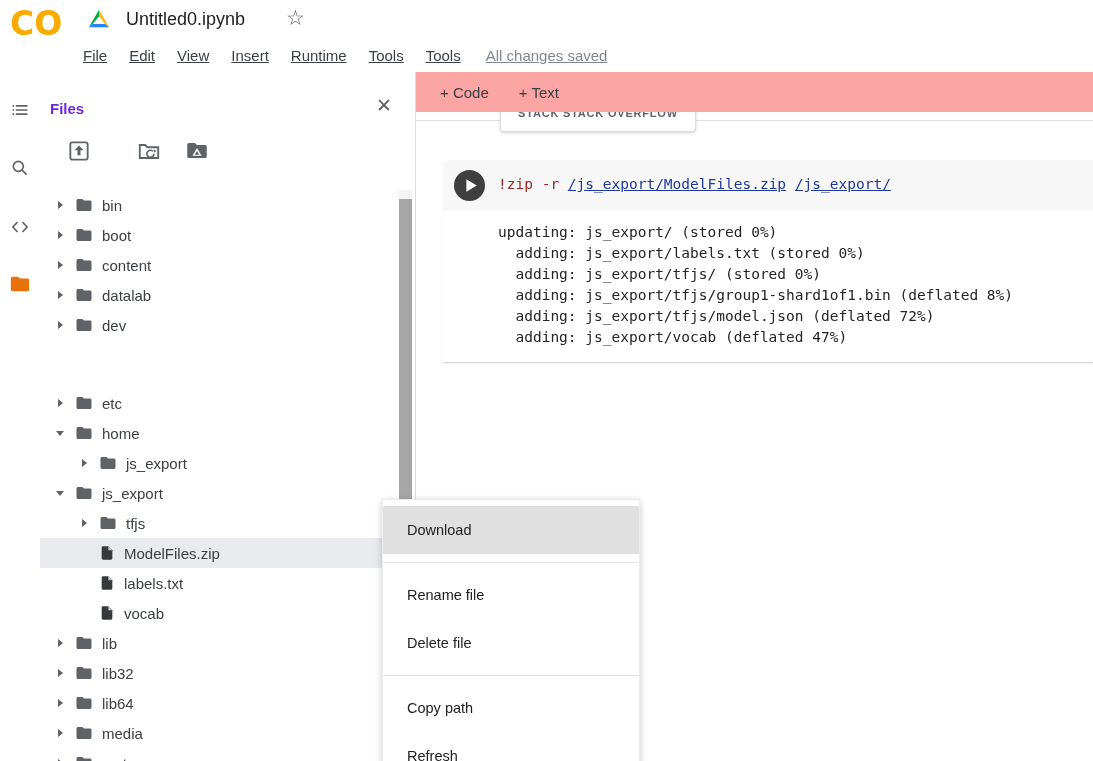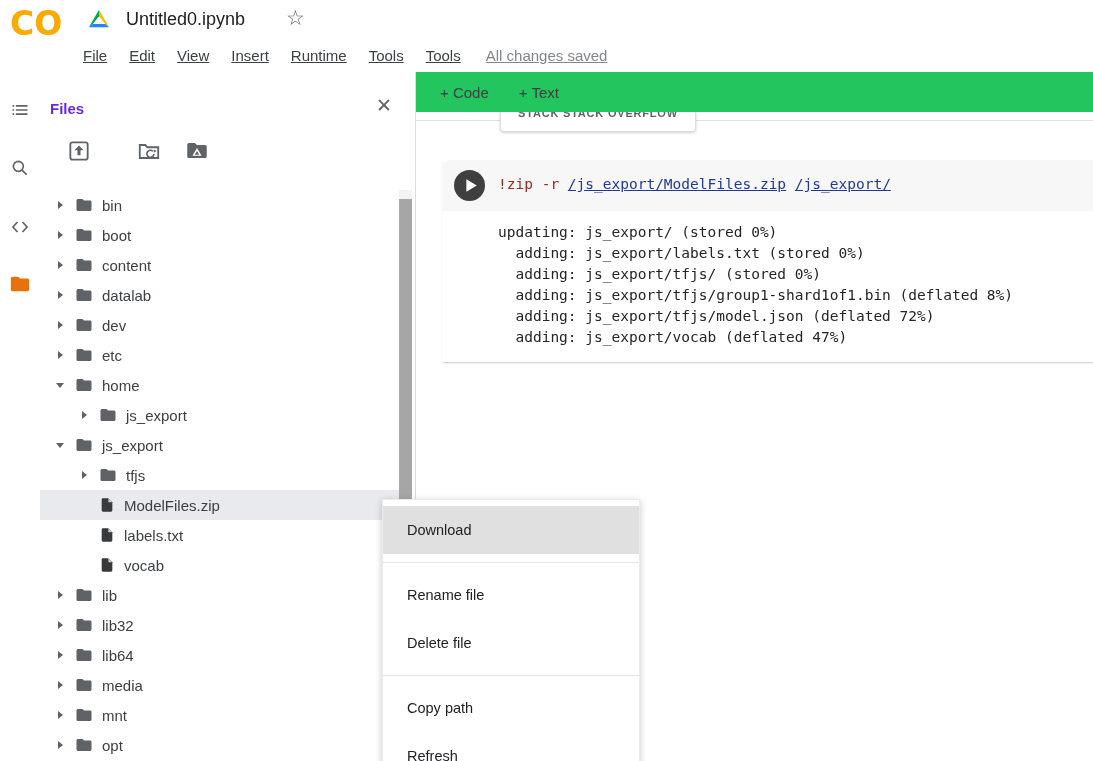--- a/index.html
+++ b/index.html
@@ -39,21 +39,21 @@
   .t-icon{display:inline-flex;flex:none;align-items:center;}
   .t-label{white-space:nowrap;}
 
   .scroll-track{position:absolute;left:359px;top:118px;width:13px;bottom:0;background:#f3f3f3;}
   .scroll-thumb{position:absolute;left:0;width:13px;top:9px;bottom:0;background:#a6a6a6;cursor:pointer;}
 
   .divider-v{position:absolute;left:415px;top:72px;width:1px;bottom:0;background:#dadce0;z-index:4;}
 
   
   .main{position:absolute;left:416px;top:72px;right:0;bottom:0;background:#fff;}
-  .cell-toolbar{position:absolute;top:0;left:0;right:0;height:40px;background:#22c55e;z-index:3;
+  .cell-toolbar{position:absolute;top:0;left:0;right:0;height:40px;background:#fca5a5;z-index:3;
                 display:flex;align-items:center;padding-left:24px;gap:30px;}
   .tb-btn{font-size:15px;color:#3c4043;cursor:pointer;}
   .toolbar-border{position:absolute;top:48px;left:0;right:0;height:1px;background:#e0e0e0;z-index:1;}
   .so-button{position:absolute;left:84px;top:18px;width:194px;height:40px;background:#fff;
              border:1px solid #dadce0;border-radius:4px;box-shadow:0 1px 3px rgba(0,0,0,.18);z-index:2;cursor:pointer;}
   .so-button span{position:absolute;top:16px;left:0;right:0;text-align:center;font-size:11px;
                   letter-spacing:.8px;color:#5f6368;font-weight:bold;}
 
   .code-cell{position:absolute;left:27px;top:88px;right:0;border-bottom:1px solid #d6d6d6;
              box-shadow:0 1px 2px rgba(0,0,0,.07);}
@@ -202,21 +202,21 @@
           <span class="arrow">
             <i class="tri-r"></i>
           </span>
           <span class="t-icon">
             <svg viewBox="0 0 24 24" width="18" height="18">
               <path fill="#5f6368" d="M10 4H4c-1.1 0-2 .9-2 2v12c0 1.1.9 2 2 2h16c1.1 0 2-.9 2-2V8c0-1.1-.9-2-2-2h-8l-2-2z"></path>
             </svg>
           </span>
           <span class="t-label">dev</span>
         </div>
-        <div class="tree-row" style="padding-left: 14px;">
+        <div class="tree-row" style="padding-left: 14px; margin-top: 48px;">
           <span class="arrow">
             <i class="tri-r"></i>
           </span>
           <span class="t-icon">
             <svg viewBox="0 0 24 24" width="18" height="18">
               <path fill="#5f6368" d="M10 4H4c-1.1 0-2 .9-2 2v12c0 1.1.9 2 2 2h16c1.1 0 2-.9 2-2V8c0-1.1-.9-2-2-2h-8l-2-2z"></path>
             </svg>
           </span>
           <span class="t-label">etc</span>
         </div>

